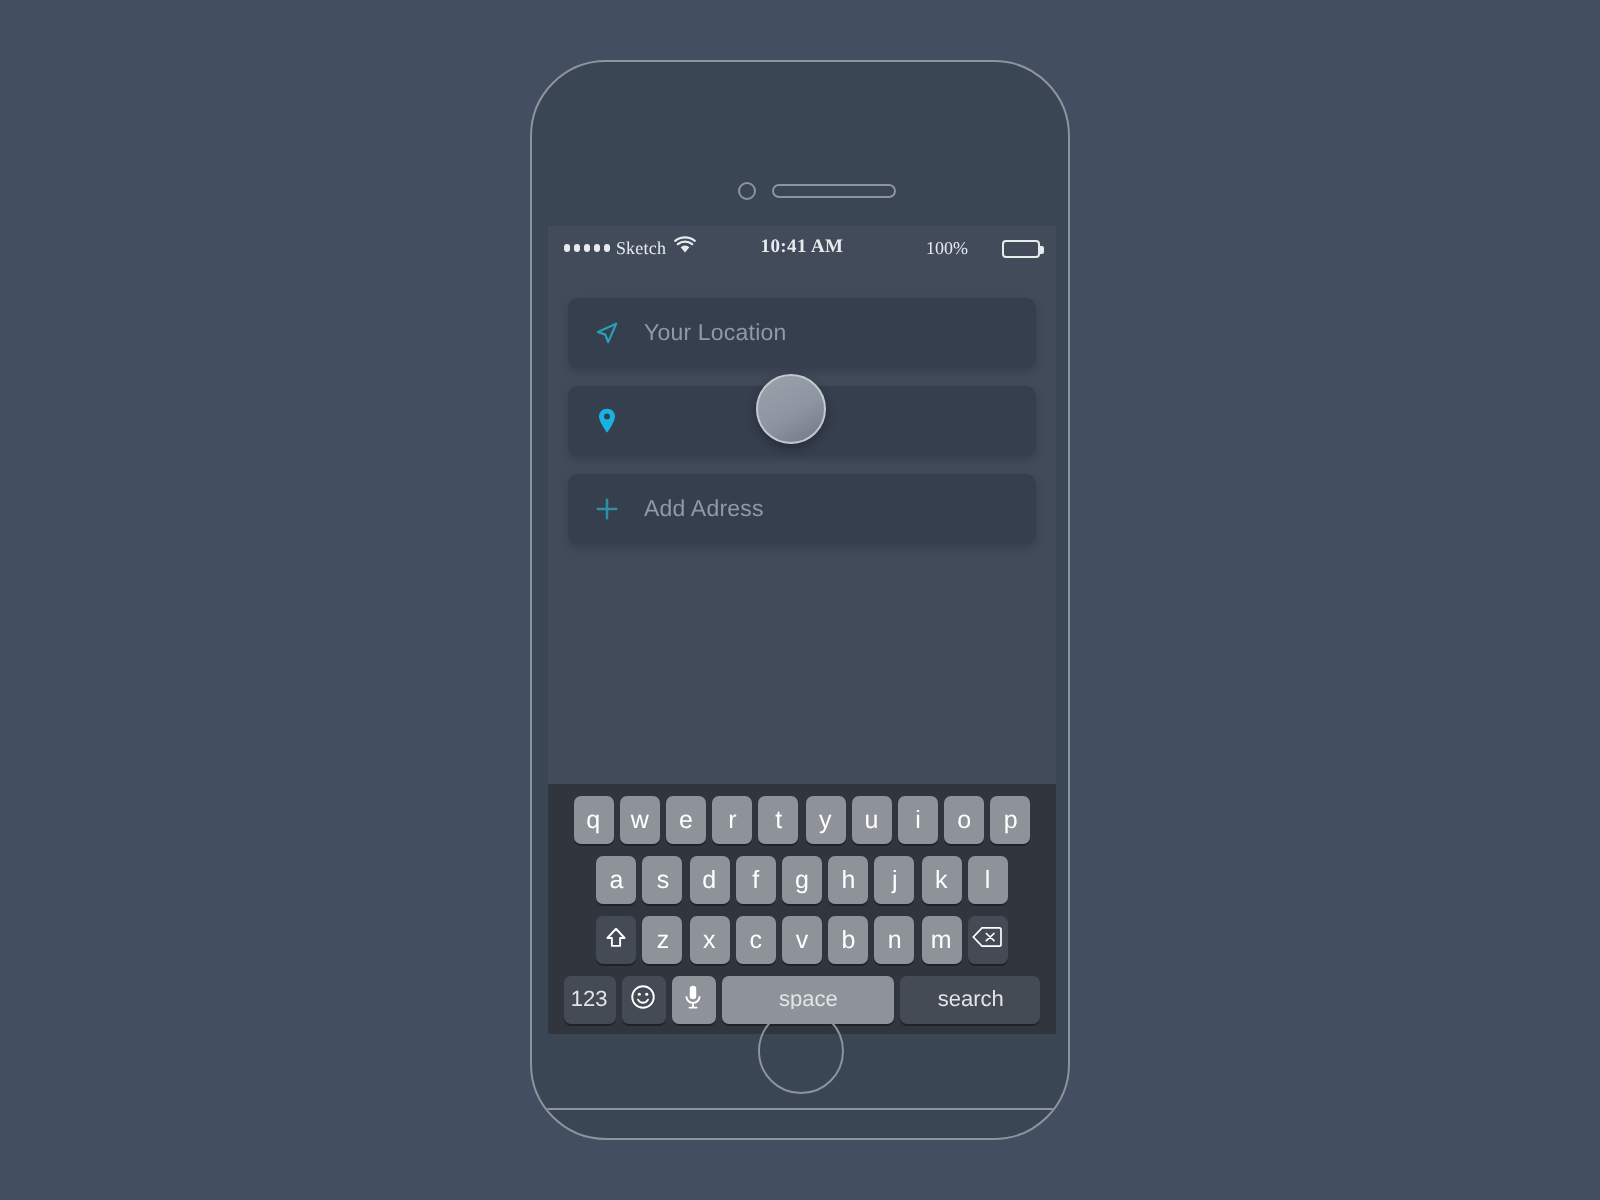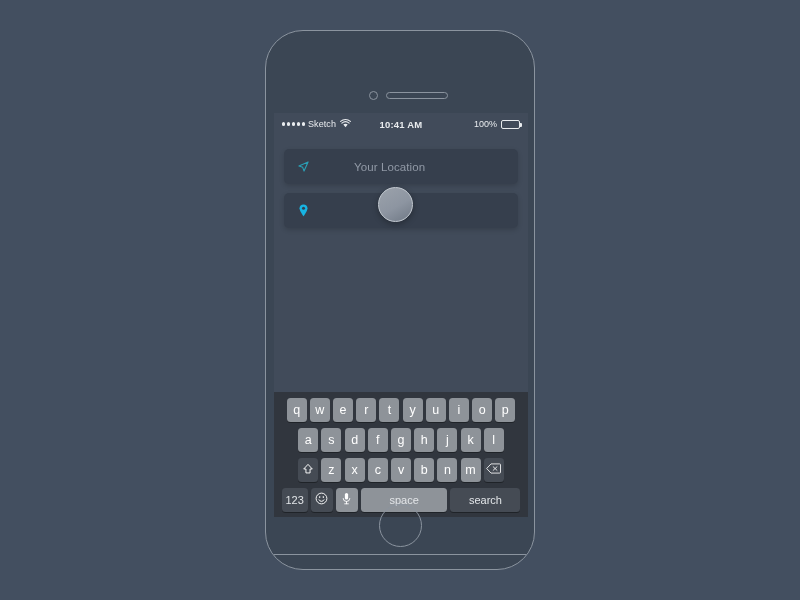--- a/index.html
+++ b/index.html
@@ -59,34 +59,35 @@
   }
 
   
   #status-bar {
     height:22px; width:100%;
     display:flex; align-items:center;
     color:#e8ebee;
     font-size:9.5px;
     padding:0 8px;
     position:relative;
+    font-family:Liberation Serif, serif;
   }
   #status-left { display:flex; align-items:center; gap:3px; }
   .sig-dots { display:flex; gap:1.5px; align-items:center; }
   .sig-dots i { width:3.4px; height:3.4px; border-radius:50%; background:#e8ebee; display:block; }
   #carrier { font-size:9px; letter-spacing:.1px; }
   #wifi-icon { display:inline-block; margin-left:1px; }
   #status-time {
     position:absolute; left:0; right:0; top:0; bottom:0;
     display:flex; align-items:center; justify-content:center;
     font-size:9.5px; font-weight:bold; letter-spacing:.2px;
     pointer-events:none;
   }
   #status-right {
-    margin-left:auto; display:flex; align-items:center; gap:4px;
+    margin-left:auto; display:flex; align-items:center; gap:17px;
     font-size:9px;
   }
   #battery {
     width:19px; height:9px;
     border:1px solid #e8ebee; border-radius:2px;
     position:relative; padding:1px;
   }
   #battery::after {
     content:""; position:absolute; right:-3px; top:2.5px;
     width:2px; height:3.5px; background:#e8ebee; border-radius:0 1px 1px 0;
@@ -97,21 +98,20 @@
   #fields { padding:14px 10px 0 10px; }
   .field {
     height:35px;
     background:#363f4d;
     border-radius:5px;
     display:flex; align-items:center;
     padding:0 12px;
     margin-bottom:9px;
     position:relative;
     box-shadow:0 2px 5px rgba(0,0,0,.16);
-    gap:32px;
   }
   .field-icon {
     width:15px; display:flex; align-items:center; justify-content:center;
     flex:0 0 auto;
   }
   .field-label {
     margin-left:11px;
     color:#9199a6;
     font-size:11.5px;
     letter-spacing:.1px;
@@ -223,20 +223,28 @@
           <span class="field-icon">
             <svg width="9" height="13" viewBox="0 0 9 13">
               <path d="M4.5 0.4 C2.2 0.4 0.5 2.1 0.5 4.3 C0.5 7 4.5 12.4 4.5 12.4 C4.5 12.4 8.5 7 8.5 4.3 C8.5 2.1 6.8 0.4 4.5 0.4 Z" fill="#17b4e3"></path>
               <circle cx="4.5" cy="4.2" r="1.5" fill="#363f4d"></circle>
             </svg>
           </span>
           <span class="field-label"></span>
           <div id="touch-circle"></div>
         </div>
 
+        <div class="field">
+          <span class="field-icon">
+            <svg width="11" height="11" viewBox="0 0 12 12">
+              <path d="M6 1 V11 M1 6 H11" stroke="#2f8fa3" stroke-width="1.4" stroke-linecap="round"></path>
+            </svg>
+          </span>
+          <span class="field-label">Add Adress</span>
+        </div>
 
       </div>
 
       <div id="keyboard">
 
         <div class="kb-row" id="row1">
           <div class="key">q</div>
           <div class="key">w</div>
           <div class="key">e</div>
           <div class="key">r</div>

